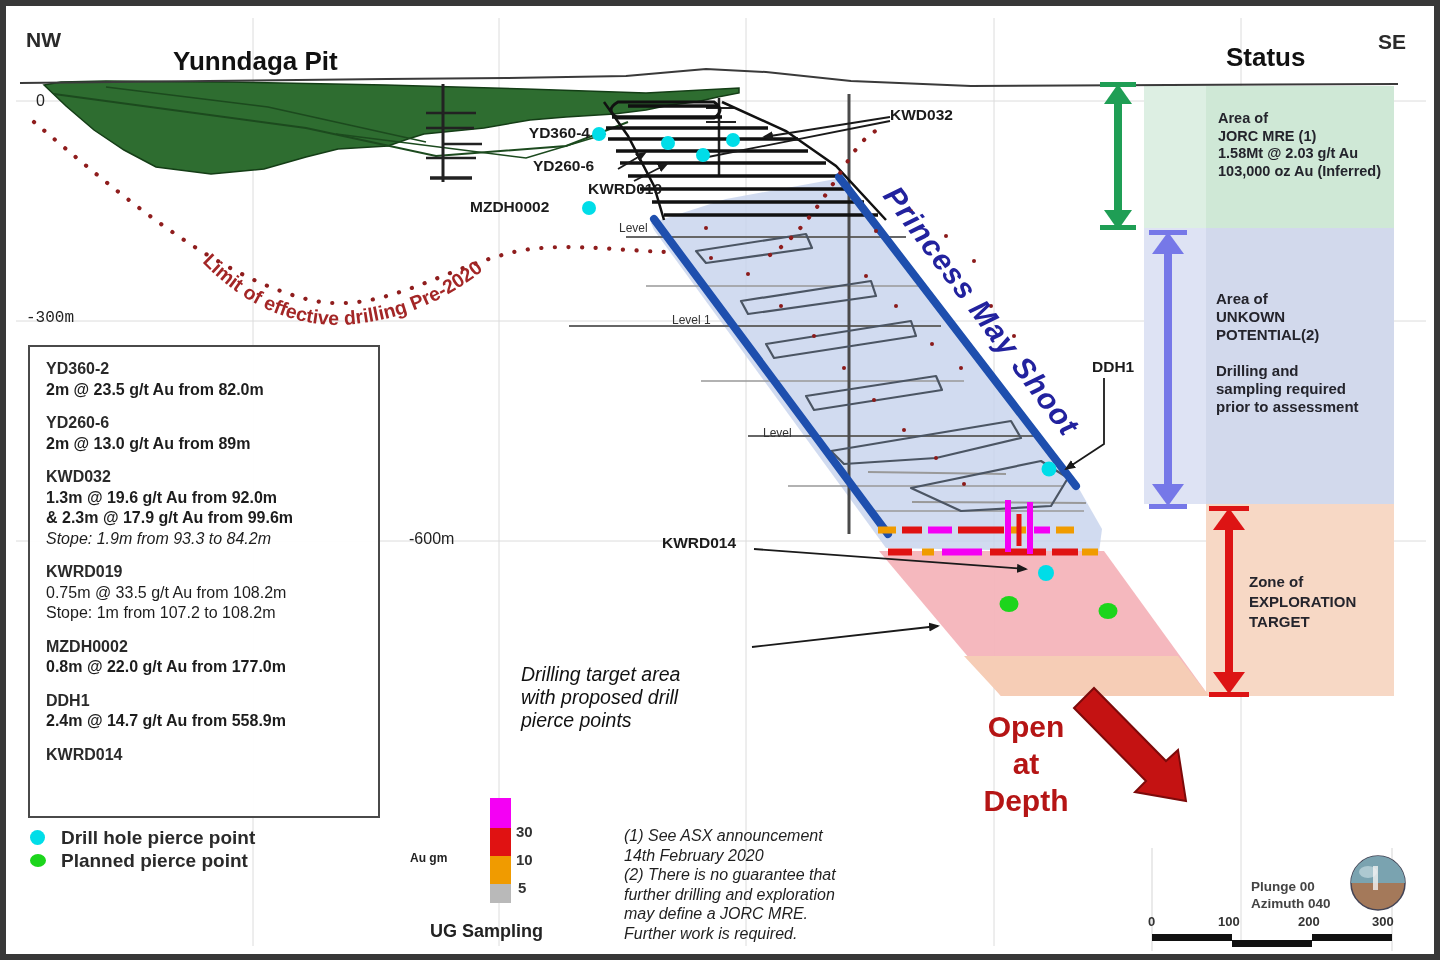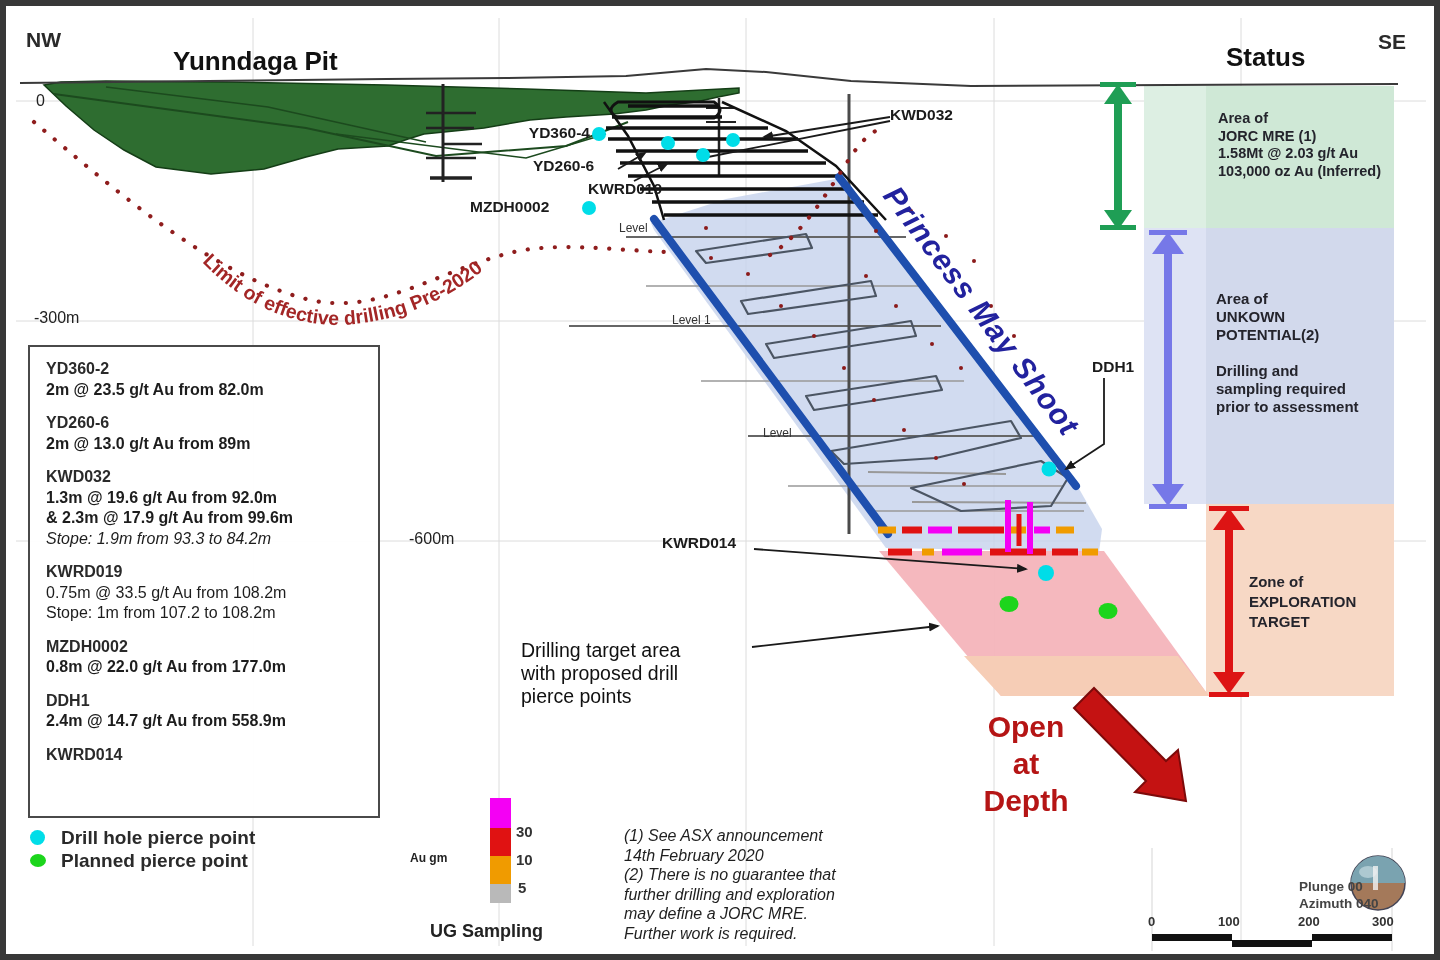--- a/index.html
+++ b/index.html
@@ -260,21 +260,21 @@
     <textPath href="#limitPath">Limit of effective drilling Pre-2020</textPath>
   </text>
 </svg>
 
 <div class="lbl compass" style="left:20px; top:22px;">NW</div>
 <div class="lbl compass" style="left:1372px; top:24px;">SE</div>
 <div class="lbl title" style="left:167px; top:40px;">Yunndaga Pit</div>
 <div class="lbl title" style="left:1220px; top:36px;">Status</div>
 
 <div class="lbl depth" style="left:30px; top:86px;">0</div>
-<div class="lbl depth" style="left:28px; top:303px;">-300m</div>
+<div class="lbl depth" style="left:20px; top:303px;font-family:Liberation Mono, monospace;">-300m</div>
 <div class="lbl depth" style="left:403px; top:524px;">-600m</div>
 
 <div class="lbl hole" style="left:500px; top:118px; width:84px; text-align:right;">YD360-4</div>
 <div class="lbl hole" style="left:527px; top:151px;">YD260-6</div>
 <div class="lbl hole" style="left:582px; top:174px;">KWRD019</div>
 <div class="lbl hole" style="left:464px; top:192px;">MZDH0002</div>
 <div class="lbl hole" style="left:884px; top:100px;">KWD032</div>
 <div class="lbl hole" style="left:1086px; top:352px;">DDH1</div>
 <div class="lbl hole" style="left:656px; top:528px;">KWRD014</div>
 
@@ -302,21 +302,21 @@
   <div>EXPLORATION</div>
   <div>TARGET</div>
 </div>
 
 <div class="lbl opendepth" style="left:950px; top:702px; width:140px;">
   <div>Open</div>
   <div>at</div>
   <div>Depth</div>
 </div>
 
-<div class="lbl targetnote" style="left:515px; top:633px;">
+<div class="lbl targetnote" style="left:515px; top:657px;font-style:italic;">
   <div>Drilling target area</div>
   <div>with proposed drill</div>
   <div>pierce points</div>
 </div>
 
 <div id="resultsbox">
   <div class="r-entry">
     <div class="r-name">YD360-2</div>
     <div class="r-bold">2m @ 23.5 g/t Au from 82.0m</div>
   </div>
@@ -365,21 +365,21 @@
 
 <div class="lbl notes" style="left:618px; top:820px;">
   <div>(1) See ASX announcement</div>
   <div>14th February 2020</div>
   <div>(2) There is no guarantee that</div>
   <div>further drilling and exploration</div>
   <div>may define a JORC MRE.</div>
   <div>Further work is required.</div>
 </div>
 
-<div class="lbl sbmeta" style="left:1293px; top:872px;">
+<div class="lbl sbmeta" style="left:1245px; top:872px;">
   <div>Plunge 00</div>
   <div>Azimuth 040</div>
 </div>
 <div class="lbl sbnum" style="left:1142px; top:908px;">0</div>
 <div class="lbl sbnum" style="left:1212px; top:908px;">100</div>
 <div class="lbl sbnum" style="left:1292px; top:908px;">200</div>
 <div class="lbl sbnum" style="left:1366px; top:908px;">300</div>
 
 </div>
 

